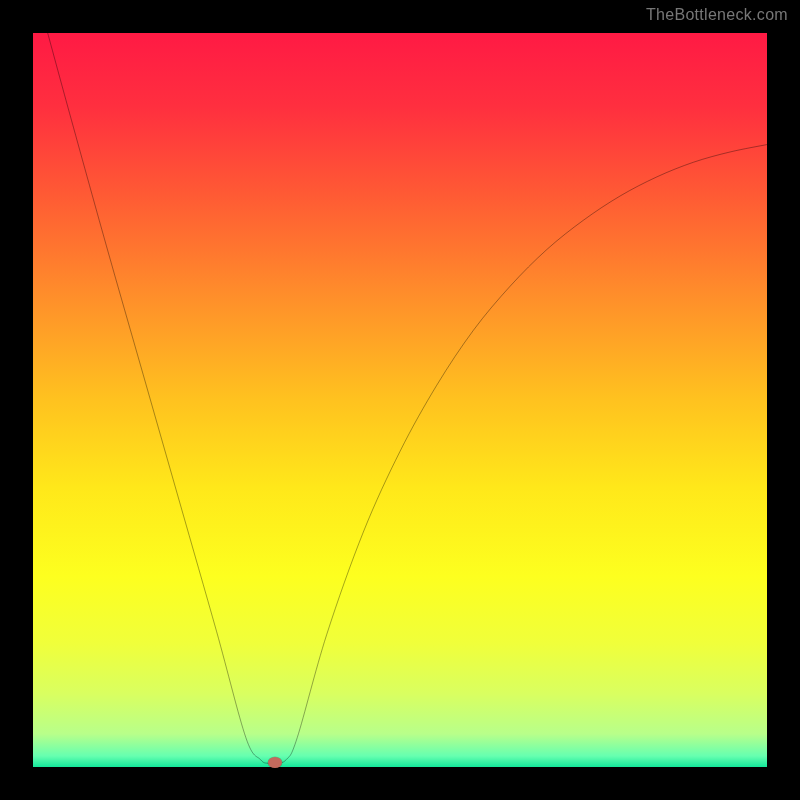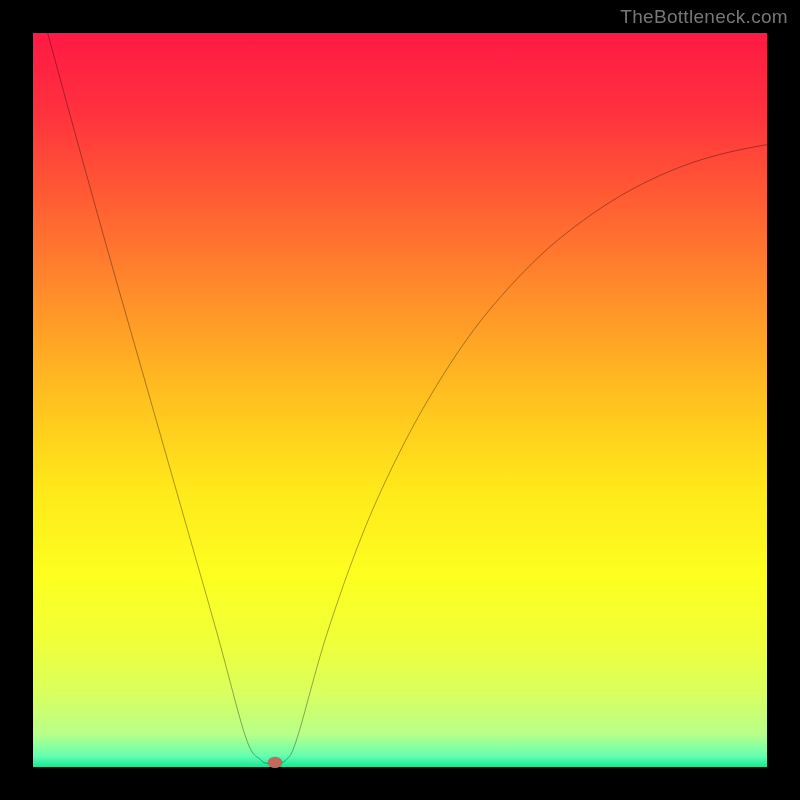--- a/index.html
+++ b/index.html
@@ -31,21 +31,21 @@
     left: 0;
     top: 0;
     width: 100%;
     height: 100%;
   }
   .watermark {
     position: absolute;
     top: 6px;
     right: 12px;
     color: #777;
-    font-size: 19px;
+    font-size: 16px;
     font-weight: 500;
     letter-spacing: 0.3px;
     font-family: Arial, sans-serif;
   }
   svg.curve {
     position: absolute;
     left: 0;
     top: 0;
     width: 100%;
     height: 100%;

